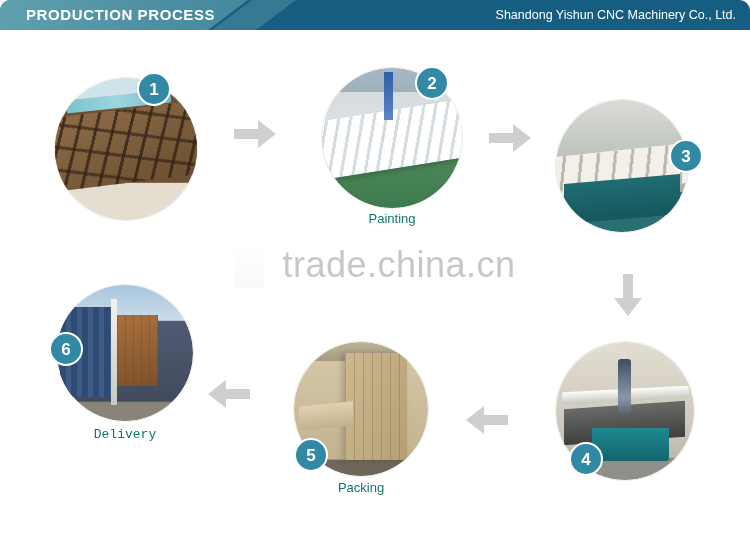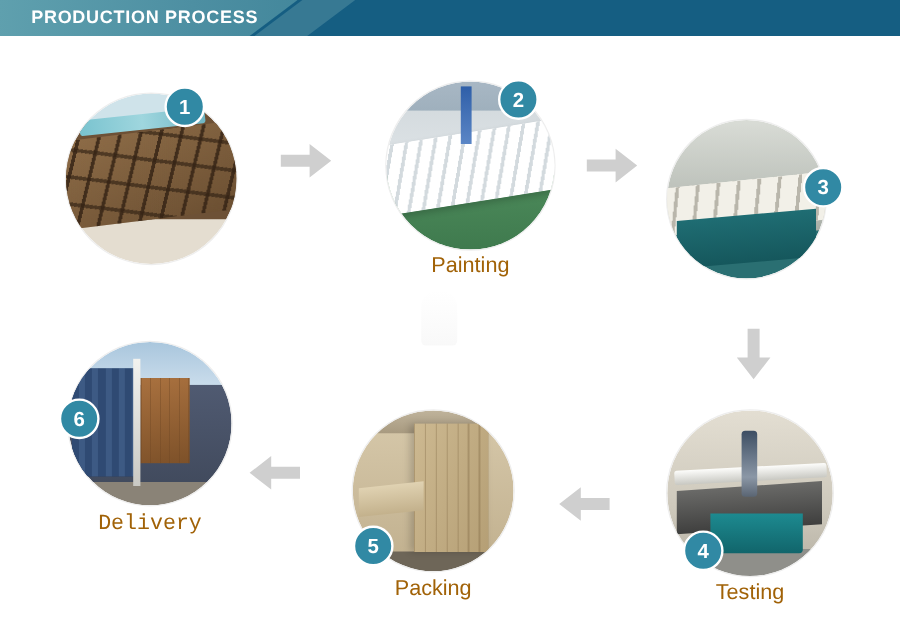--- a/index.html
+++ b/index.html
@@ -10,20 +10,21 @@
     background: #ffffff;
     font-family: "Liberation Sans", sans-serif;
   }
 
   #page {
     position: relative;
     width: 750px;
     height: 534px;
     background: #ffffff;
     overflow: hidden;
+    border-radius: 11px;
   }
 
   
   #header {
     position: absolute;
     left: 0; top: 0;
     width: 750px;
     height: 30px;
     background: #155e82;
     overflow: hidden;
@@ -94,22 +95,22 @@
     z-index: 5;
     display: flex;
     align-items: center;
     justify-content: center;
     line-height: 1;
   }
   .step-label {
     position: absolute;
     width: 100%;
     text-align: center;
-    color: #a16207;
-    font-size: 18px;
+    color: #0f766e;
+    font-size: 13px;
     white-space: nowrap;
   }
 
   
   .ph-frame {
     background:
       linear-gradient(175deg, #cfe3ea 0%, #cfe3ea 16%, transparent 16.5%),
       linear-gradient(0deg, #e4ddd0 0%, #e4ddd0 26%, transparent 26.5%),
       linear-gradient(112deg, #6d5136 0%, #6d5136 100%);
   }
@@ -317,20 +318,21 @@
 </style>
 </head>
 <body>
 
 <div id="page">
 
   <div id="header">
     <div class="hdr-left-band"></div>
     <div class="hdr-diag-accent"></div>
     <div class="hdr-title">PRODUCTION PROCESS</div>
+    <div class="hdr-company">Shandong Yishun CNC Machinery Co., Ltd.</div>
   </div>
 
   <div class="step" style="left:55px; top:78px;">
     <div class="circle" style="width:142px; height:142px;">
       <div class="photo ph-frame"></div>
     </div>
     <div class="badge" style="width:34px; height:34px; left:82px; top:-6px;">1</div>
     <div class="step-label" style="top:150px;"></div>
   </div>
 
@@ -369,21 +371,20 @@
   </div>
 
   <div class="step" style="left:556px; top:342px;">
     <div class="circle" style="width:138px; height:138px;">
       <div class="photo ph-test">
         <div class="test-gantry"></div>
         <div class="test-spindle"></div>
       </div>
     </div>
     <div class="badge" style="width:34px; height:34px; left:13px; top:100px;">4</div>
-    <div class="step-label" style="top:141px;">Testing</div>
   </div>
 
   <div class="arrow" style="left:464px; top:404px;">
     <svg width="46" height="32" viewBox="0 0 46 32">
       <path d="M44,11 L20,11 L20,2 L2,16 L20,30 L20,21 L44,21 Z" fill="#cfcfcf"></path>
     </svg>
   </div>
 
   <div class="step" style="left:294px; top:342px;">
     <div class="circle" style="width:134px; height:134px;">
@@ -404,15 +405,16 @@
       <div class="photo ph-deliv">
         <div class="deliv-doorframe"></div>
       </div>
     </div>
     <div class="badge" style="width:34px; height:34px; left:-8px; top:47px;">6</div>
     <div class="step-label" style="top:142px;font-family:Liberation Mono, monospace;">Delivery</div>
   </div>
 
   <div id="watermark">
     <div class="wm-logo"></div>
+    <div class="wm-text">trade.china.cn</div>
   </div>
 
 </div>
 
 </body></html>

